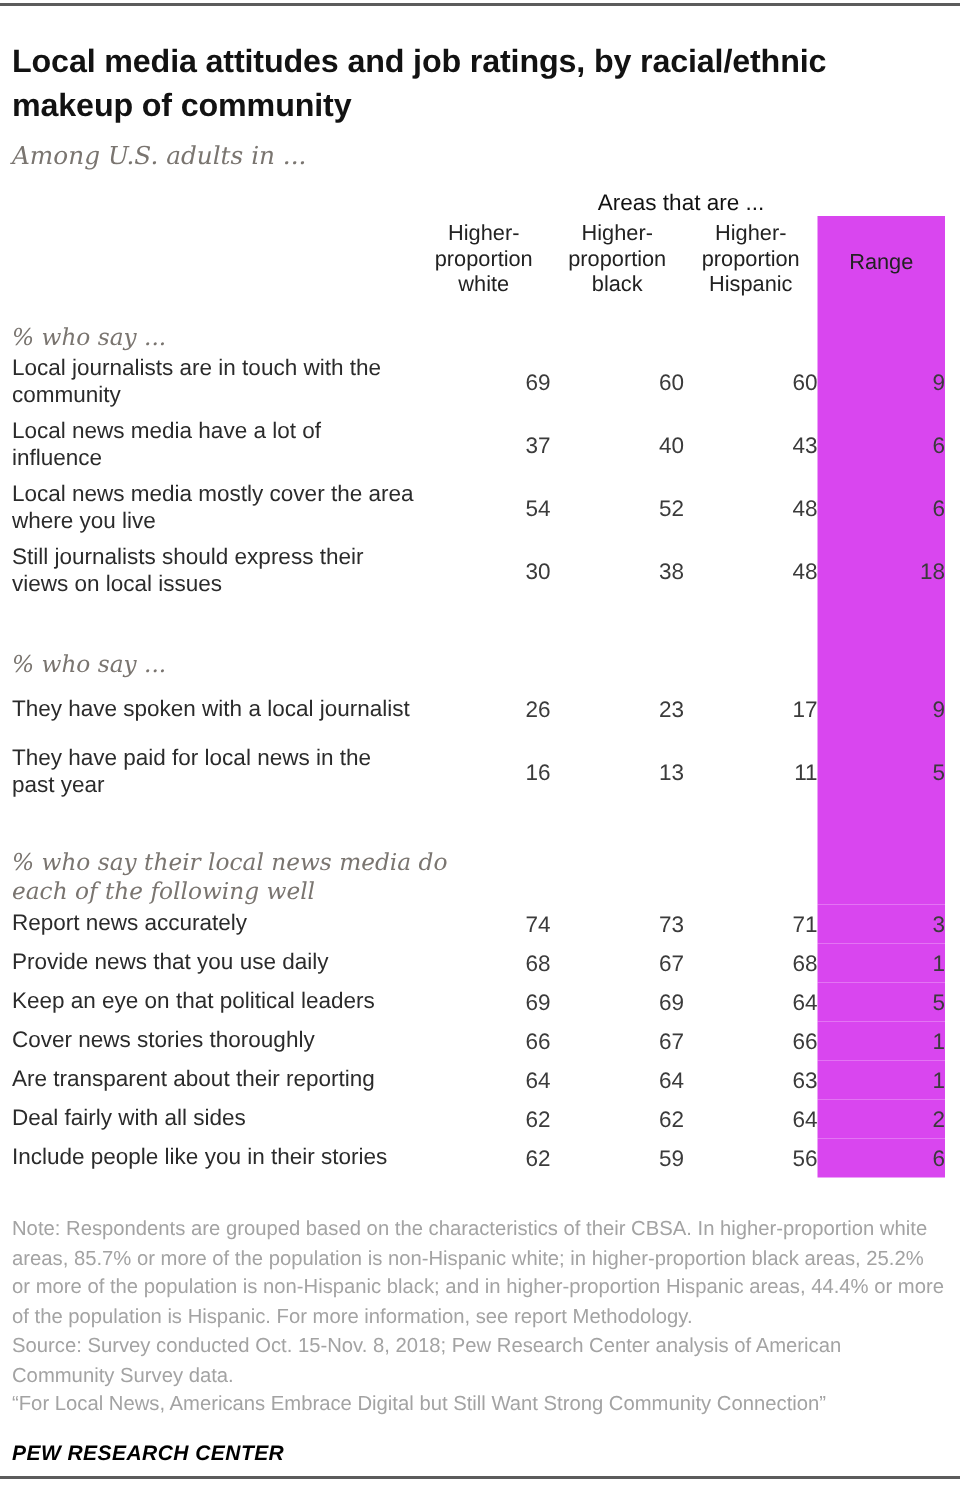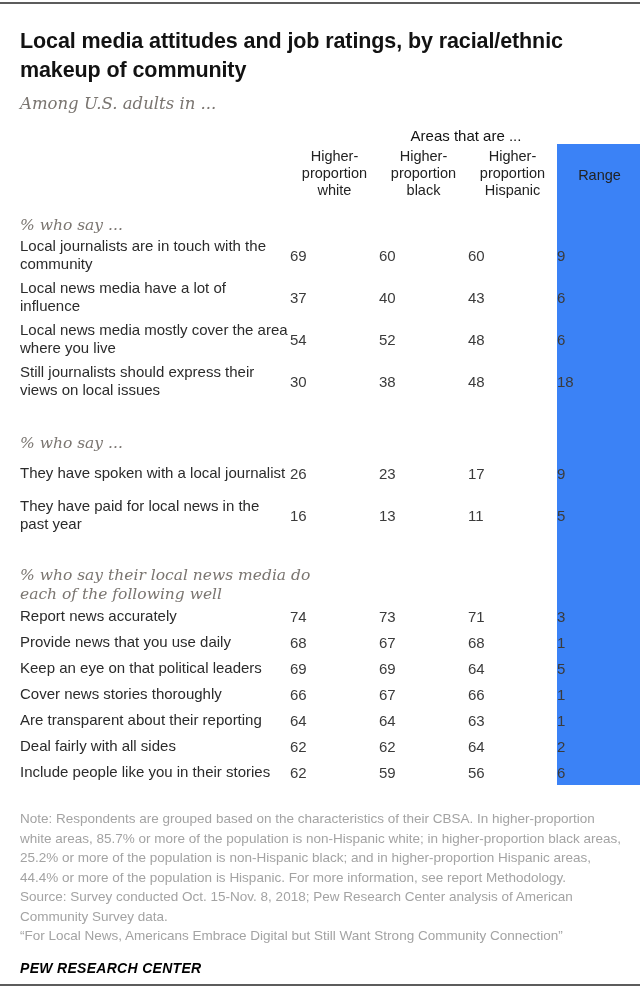--- a/index.html
+++ b/index.html
@@ -1,42 +1,42 @@
 <!DOCTYPE html>
 <html><head>
 <meta charset="utf-8">
 <style>
   html, body { margin: 0; padding: 0; background: #ffffff; }
   body { width: 640px; font-family: "Liberation Sans", sans-serif; }
   .page { position: relative; width: 640px; height: 993px; background: #fff; overflow: hidden; }
   .rule { height: 2px; background: #5c5c5c; }
   .rule-top { margin-top: 2px; }
   .rule-bottom { position: absolute; left: 0; top: 984px; width: 640px; }
-  .content { padding: 0 10px 0 20px; }
+  .content { padding: 0 10px 0 8px; }
 
   .title {
     margin-top: 23px;
     font-size: 21.5px; font-weight: bold; color: #121212;
     line-height: 29px; letter-spacing: -0.1px;
   }
   .subtitle {
     margin-top: 9px;
     font-family: "DejaVu Serif", serif; font-style: italic;
     font-size: 16.5px; color: #7a7570;
   }
 
   table.pew { border-collapse: collapse; table-layout: fixed; width: 622px; margin-top: 5px; }
   table.pew td, table.pew th { padding: 0; }
   col.c-label { width: 270px; }
   col.c-w { width: 89px; }
   col.c-b { width: 89px; }
   col.c-h { width: 89px; }
   col.c-r { width: 85px; }
 
-  .pink { background: #3b82f6; }
+  .pink { background: #d946ef; }
 
   tr.tr-span { height: 26px; }
   .span-head {
     text-align: center; vertical-align: bottom;
     font-weight: normal; font-size: 15px; color: #121212; padding-bottom: 3px;
   }
 
   tr.tr-cols { height: 62px; }
   tr.tr-cols th.colhead {
     font-weight: normal; font-size: 14.5px; line-height: 17px; color: #222;
@@ -58,21 +58,21 @@
   tr.tr-sect3 { height: 67px; }
 
   tr.tr-2 { height: 42px; }
   tr.tr-1 { height: 26px; }
   td.lbl {
     font-size: 15px; line-height: 18px; color: #2b2b2b;
     vertical-align: middle; padding-right: 14px;
   }
   td.num {
     font-size: 15px; color: #3b3b3b;
-    text-align: left; vertical-align: middle;
+    text-align: right; vertical-align: middle;
   }
 
   .notes { margin-top: 24px; font-size: 13.5px; line-height: 19.5px; color: #a3a3a3; }
   .notes p { margin: 0; }
   .brand {
     margin-top: 14px; font-size: 14px; font-weight: bold; color: #000000;
     letter-spacing: 0.3px;
     font-style: italic;
   }
 </style>

